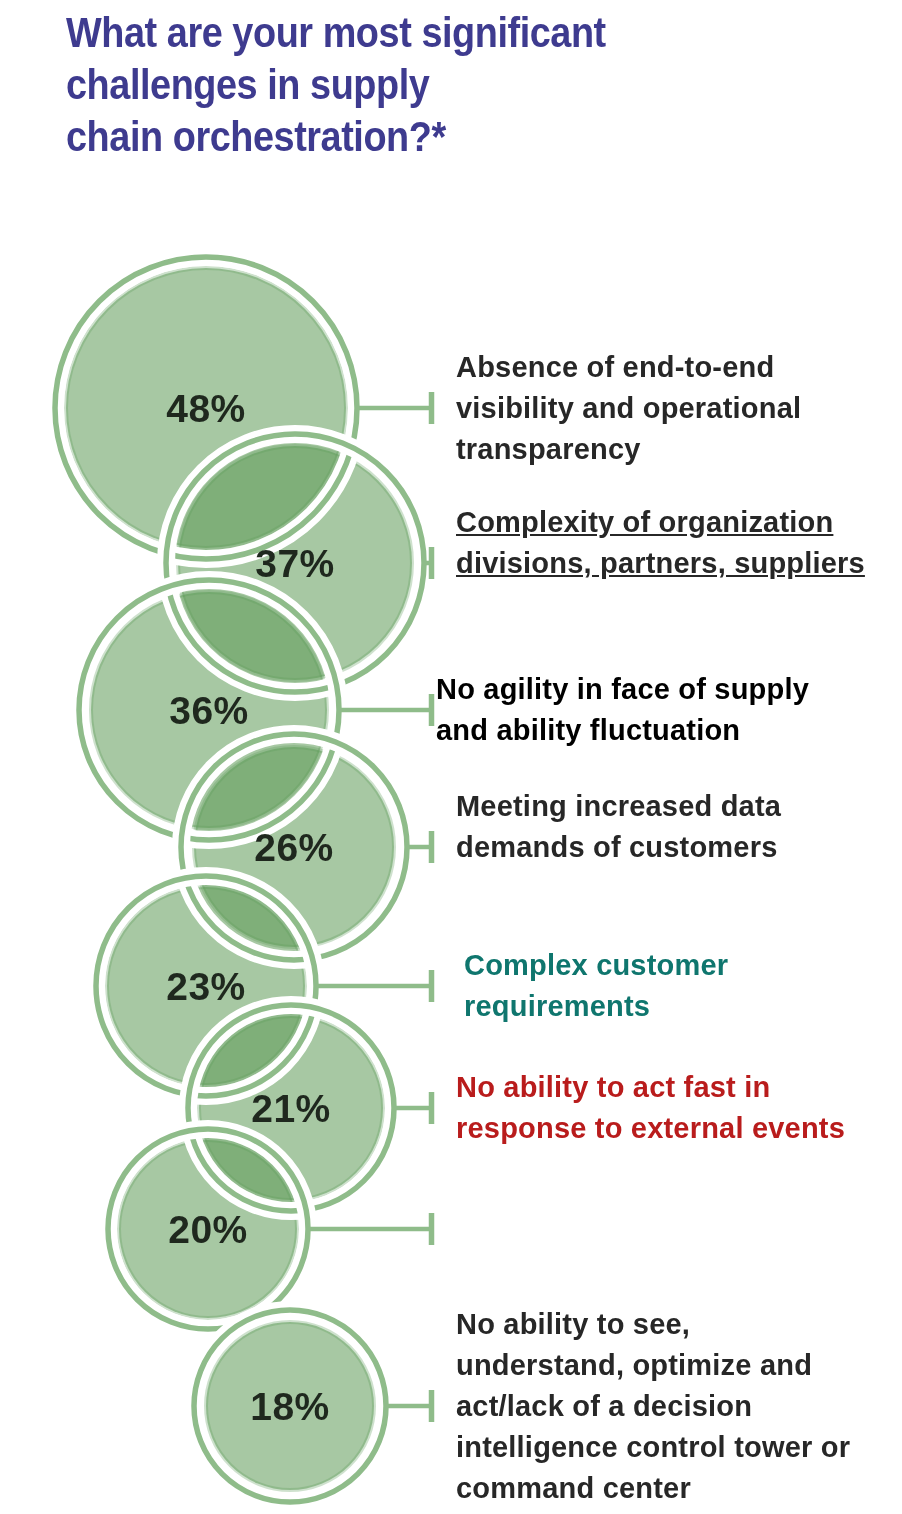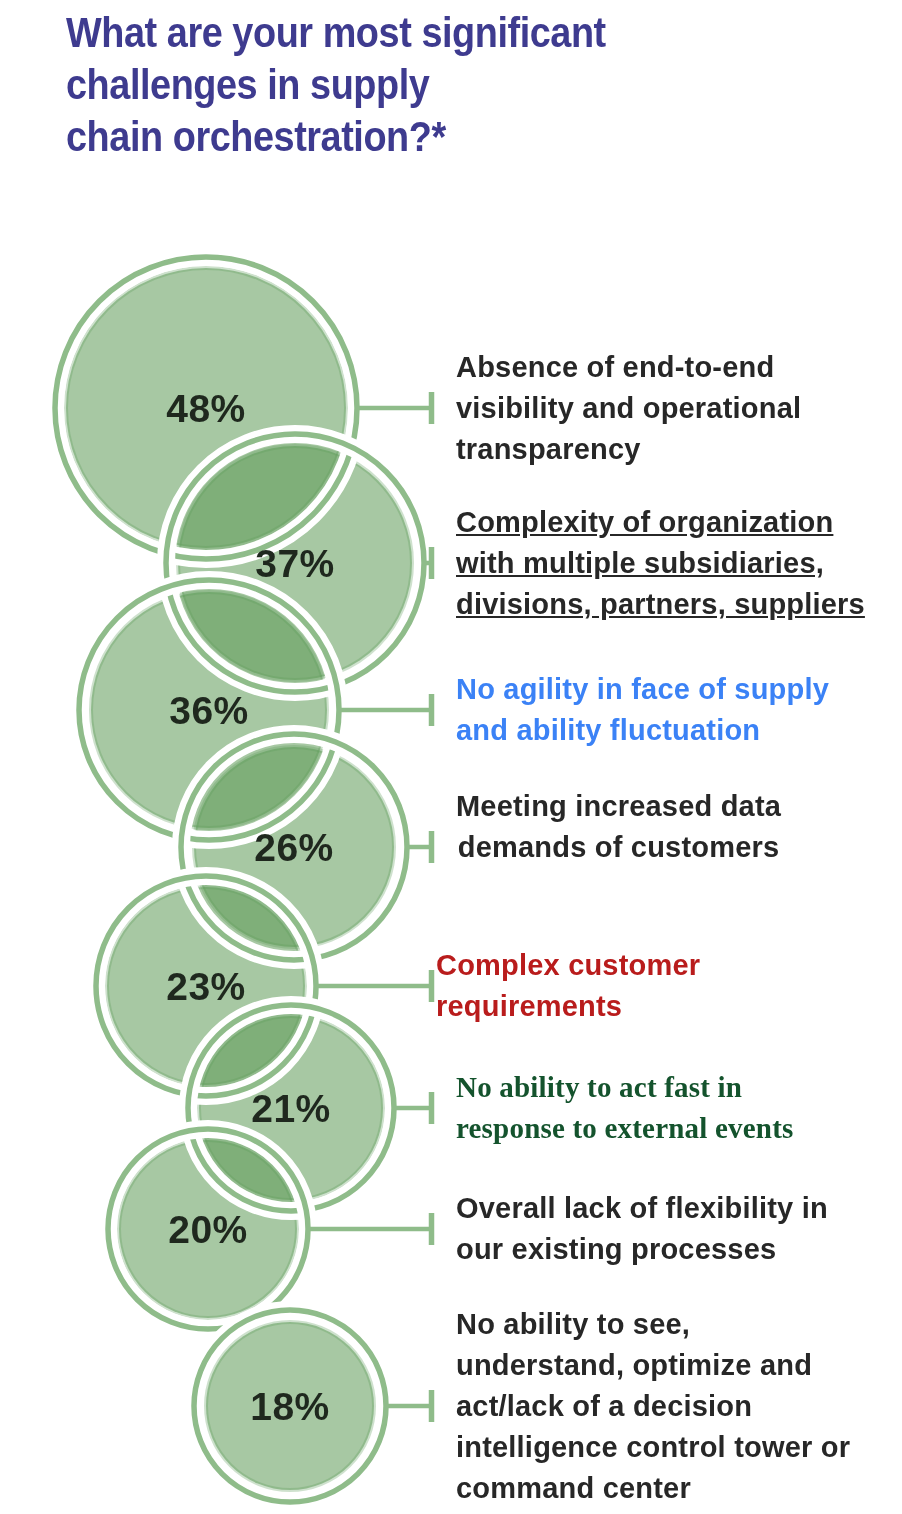--- a/index.html
+++ b/index.html
@@ -97,42 +97,37 @@
   </svg>
 
   <div class="labels-layer" id="labels-layer">
       <div class="challenge-label" style="left: 412px; top: 346.5px; color: rgb(39, 39, 39);">
         <span class="label-line">Absence of end-to-end</span>
         <span class="label-line">visibility and operational</span>
         <span class="label-line">transparency</span>
       </div>
       <div class="challenge-label" style="left: 412px; top: 501.5px; color: rgb(39, 39, 39); text-decoration: underline;">
         <span class="label-line">Complexity of organization</span>
-        <span class="label-line">with multiple subsidiaries,</span>
         <span class="label-line">divisions, partners, suppliers</span>
       </div>
-      <div class="challenge-label" style="left: 412px; top: 669px; color: #3b82f6;">
+      <div class="challenge-label" style="left: 392px; top: 669px; color: #000000;">
         <span class="label-line">No agility in face of supply</span>
         <span class="label-line">and ability fluctuation</span>
       </div>
-      <div class="challenge-label" style="left: 412px; top: 785.5px; color: rgb(39, 39, 39); text-align: center;">
+      <div class="challenge-label" style="left: 412px; top: 785.5px; color: rgb(39, 39, 39);">
         <span class="label-line">Meeting increased data</span>
         <span class="label-line">demands of customers</span>
       </div>
-      <div class="challenge-label" style="left: 392px; top: 945px; color: #b91c1c;">
+      <div class="challenge-label" style="left: 420px; top: 945px; color: #0f766e;">
         <span class="label-line">Complex customer</span>
         <span class="label-line">requirements</span>
       </div>
-      <div class="challenge-label" style="left: 412px; top: 1067px; color: #14532d; font-family: Liberation Serif, serif;">
+      <div class="challenge-label" style="left: 412px; top: 1067px; color: #b91c1c;">
         <span class="label-line">No ability to act fast in</span>
         <span class="label-line">response to external events</span>
-      </div>
-      <div class="challenge-label" style="left: 412px; top: 1188px; color: rgb(39, 39, 39);">
-        <span class="label-line">Overall lack of flexibility in</span>
-        <span class="label-line">our existing processes</span>
       </div>
       <div class="challenge-label" style="left: 412px; top: 1303.5px; color: rgb(39, 39, 39);">
         <span class="label-line">No ability to see,</span>
         <span class="label-line">understand, optimize and</span>
         <span class="label-line">act/lack of a decision</span>
         <span class="label-line">intelligence control tower or</span>
         <span class="label-line">command center</span>
       </div>
     </div>
 

